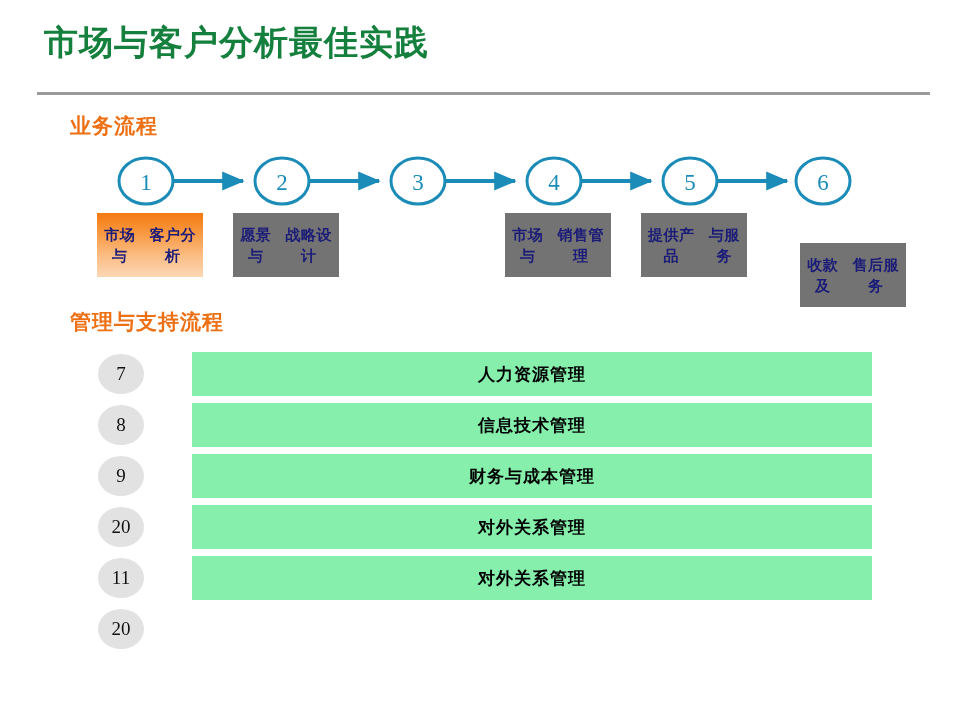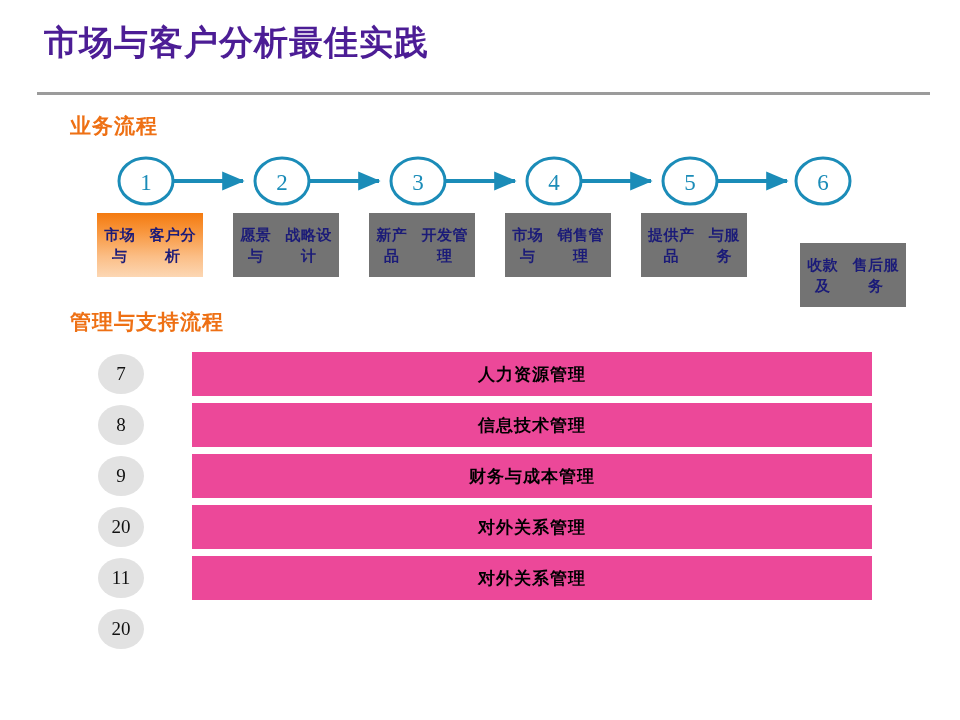--- a/index.html
+++ b/index.html
@@ -15,21 +15,21 @@
     position: relative;
   }
 
   
   #page-title {
     position: absolute;
     left: 44px;
     top: 20px;
     font-size: 34px;
     font-weight: bold;
-    color: #4c1d95;
+    color: #15803d;
     letter-spacing: 1px;
     line-height: 44px;
     white-space: nowrap;
   }
   #title-rule {
     position: absolute;
     left: 37px;
     top: 92px;
     width: 893px;
     height: 3px;
@@ -122,21 +122,21 @@
     font-family: "Liberation Serif", "DejaVu Serif", serif;
     font-size: 19px;
     color: #111111;
   }
   .support-bar {
     position: absolute;
     left: 192px;
     top: 0;
     width: 680px;
     height: 44px;
-    background: #ec4899;
+    background: #86efac;
     display: flex;
     align-items: center;
     justify-content: center;
   }
   .support-label {
     font-size: 17px;
     font-weight: bold;
     color: #000000;
     letter-spacing: 1px;
   }
@@ -191,24 +191,20 @@
   <div class="flow-box active" style="left:97px;">
     <span>市场与</span>
     <span>客户分析</span>
   </div>
 
   <div class="flow-box gray" style="left:233px;">
     <span>愿景与</span>
     <span>战略设计</span>
   </div>
 
-  <div class="flow-box gray" style="left:369px;">
-    <span>新产品</span>
-    <span>开发管理</span>
-  </div>
 
   <div class="flow-box gray" style="left:505px;">
     <span>市场与</span>
     <span>销售管理</span>
   </div>
 
   <div class="flow-box gray" style="left:641px;">
     <span>提供产品</span>
     <span>与服务</span>
   </div>

